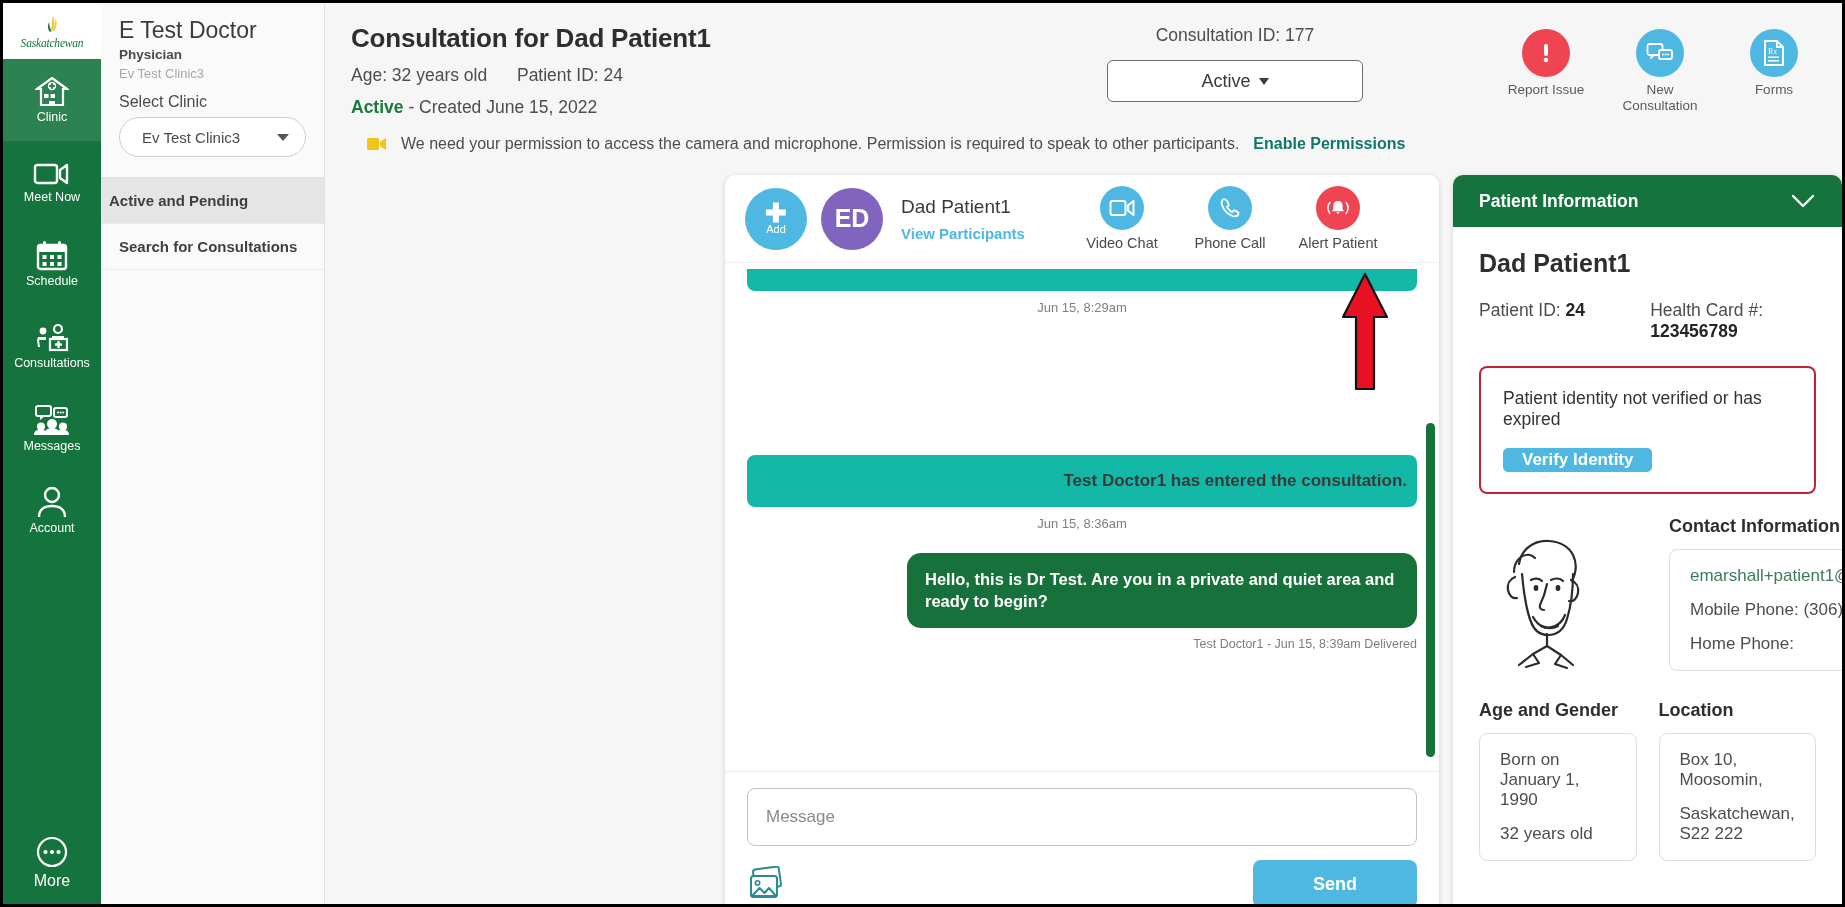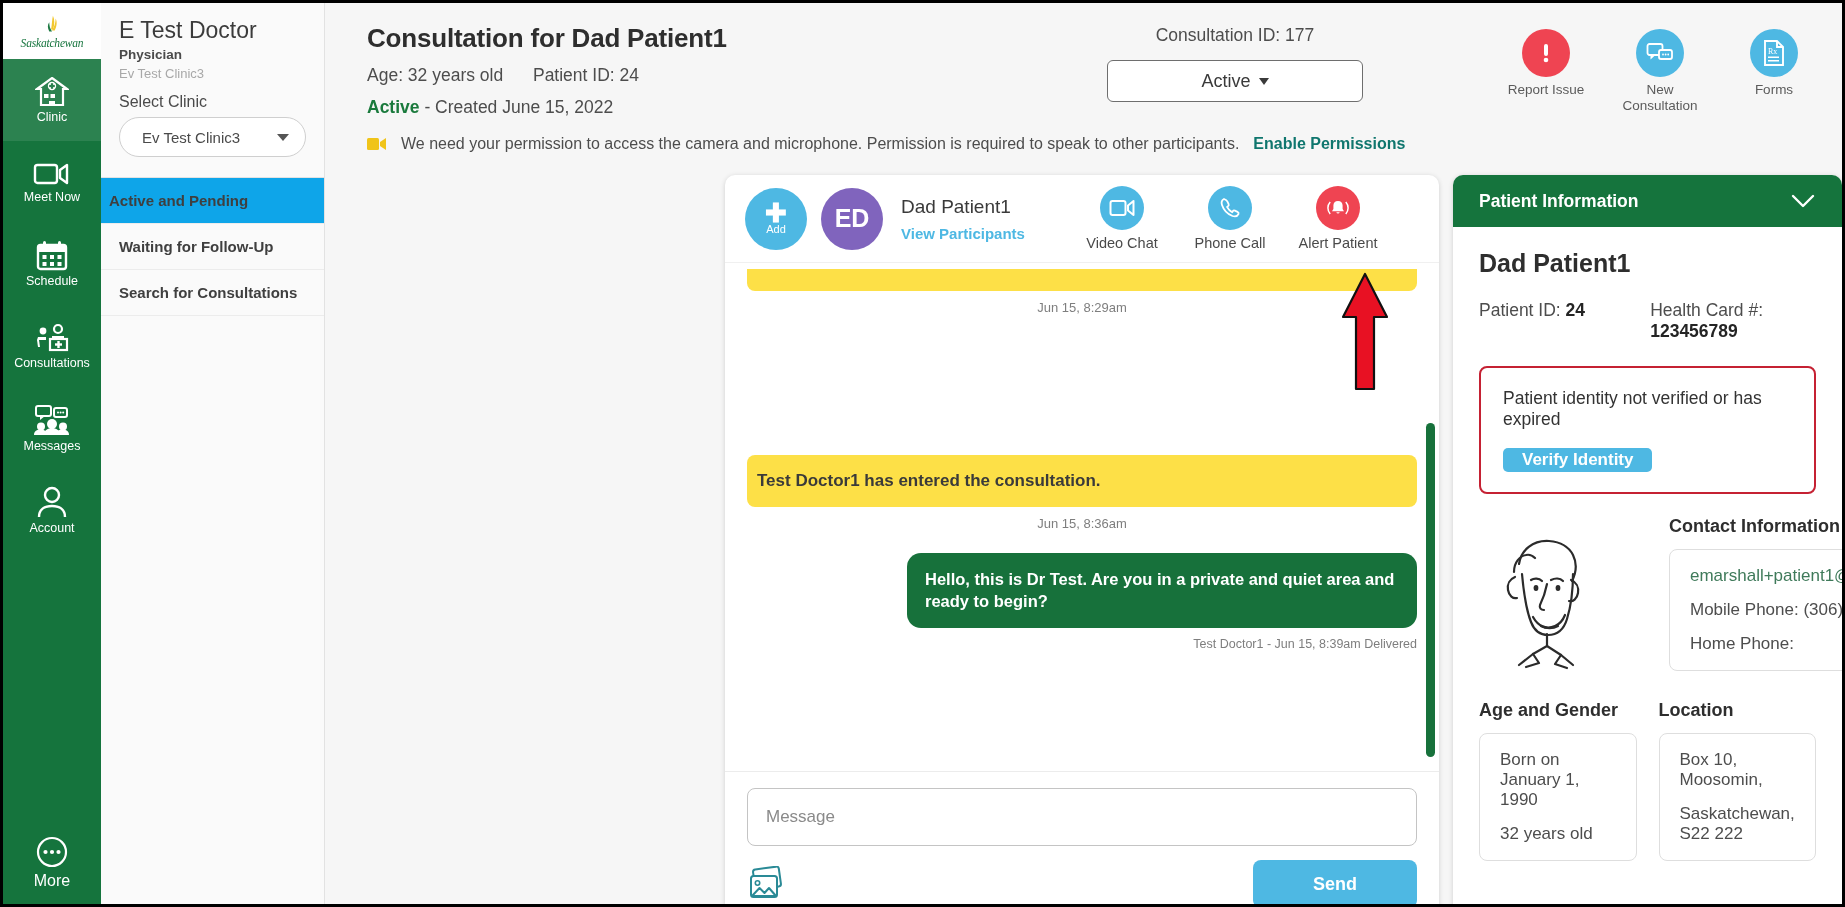--- a/index.html
+++ b/index.html
@@ -106,38 +106,38 @@
     border-right: 6px solid transparent;
     border-top: 7px solid #555;
   }
   .subnav-sep { height: 1px; background: #e2e2e2; margin-top: 20px; }
   .subnav-item {
     padding: 14px 18px;
     font-size: 15px; font-weight: bold; color: #3f3f3f;
     border-bottom: 1px solid #ececec;
     cursor: pointer;
   }
-  .subnav-item.sel { background: #0ea5e9; padding-left: 8px; }
+  .subnav-item.sel { background: #e5e5e5; padding-left: 8px; }
 
   
   .main {
     flex: 1;
     background: #f6f6f6;
     position: relative;
     overflow: hidden;
     display: flex;
     flex-direction: column;
   }
   .main-head {
     padding: 22px 0 0 0;
     position: relative;
     height: 172px;
     flex: none;
   }
-  .head-left { position: absolute; left: 42px; top: 20px; }
+  .head-left { position: absolute; left: 26px; top: 20px; }
   .h-title {
     font-size: 26px; font-weight: bold; color: #2e2e2e; letter-spacing: -0.2px;
   }
   .h-sub { font-size: 17.5px; color: #4d4d4d; margin-top: 11px; }
   .h-sub .gap { display: inline-block; width: 20px; }
   .h-status { font-size: 17.5px; margin-top: 11px; color: #4d4d4d; }
   .h-status b { color: #1a7a3c; font-weight: bold; }
   .perm-row {
     position: absolute; left: 42px; top: 132px;
     display: flex; align-items: center; gap: 14px;
@@ -233,22 +233,22 @@
   .cbtn-circ { width: 44px; height: 44px; border-radius: 50%; display: flex; align-items: center; justify-content: center; }
   .cbtn-lbl { font-size: 14.5px; color: #4a4a4a; }
 
   .chat-scroll {
     flex: 1;
     position: relative;
     padding: 6px 22px 0 22px;
     overflow: hidden;
   }
   .sys-msg {
-    background: #fde047; border-radius: 8px;
-    padding: 16px 10px; text-align: left;
+    background: #14b8a6; border-radius: 8px;
+    padding: 16px 10px; text-align: right;
     font-size: 17px; color: #3a3a3a; font-weight: bold;
   }
   .sys-msg.clipped { border-radius: 0 0 8px 8px; height: 22px; padding: 0; overflow: hidden; }
   .ts { text-align: center; font-size: 13px; color: #7e7e7e; margin-top: 9px; }
   .bubble-out {
     margin: 22px 0 0 auto;
     max-width: 510px;
     background: #17713b; color: #fff;
     border-radius: 14px;
     padding: 15px 18px;
@@ -451,21 +451,20 @@
     <div class="doc-name">E Test Doctor</div>
     <div class="doc-role">Physician</div>
     <div class="doc-clinic">Ev Test Clinic3</div>
     <div class="select-label">Select Clinic</div>
     <div class="select-box">
       <span>Ev Test Clinic3</span>
       <span class="caret-dn"></span>
     </div>
     <div class="subnav-sep"></div>
     <div class="subnav-item sel">Active and Pending</div>
-    <div class="subnav-item">Waiting for Follow-Up</div>
     <div class="subnav-item">Search for Consultations</div>
   </div>
 
   <div class="main">
 
     <div class="main-head">
       <div class="head-left">
         <div class="h-title">Consultation for Dad Patient1</div>
         <div class="h-sub">
           <span>Age: 32 years old</span>

